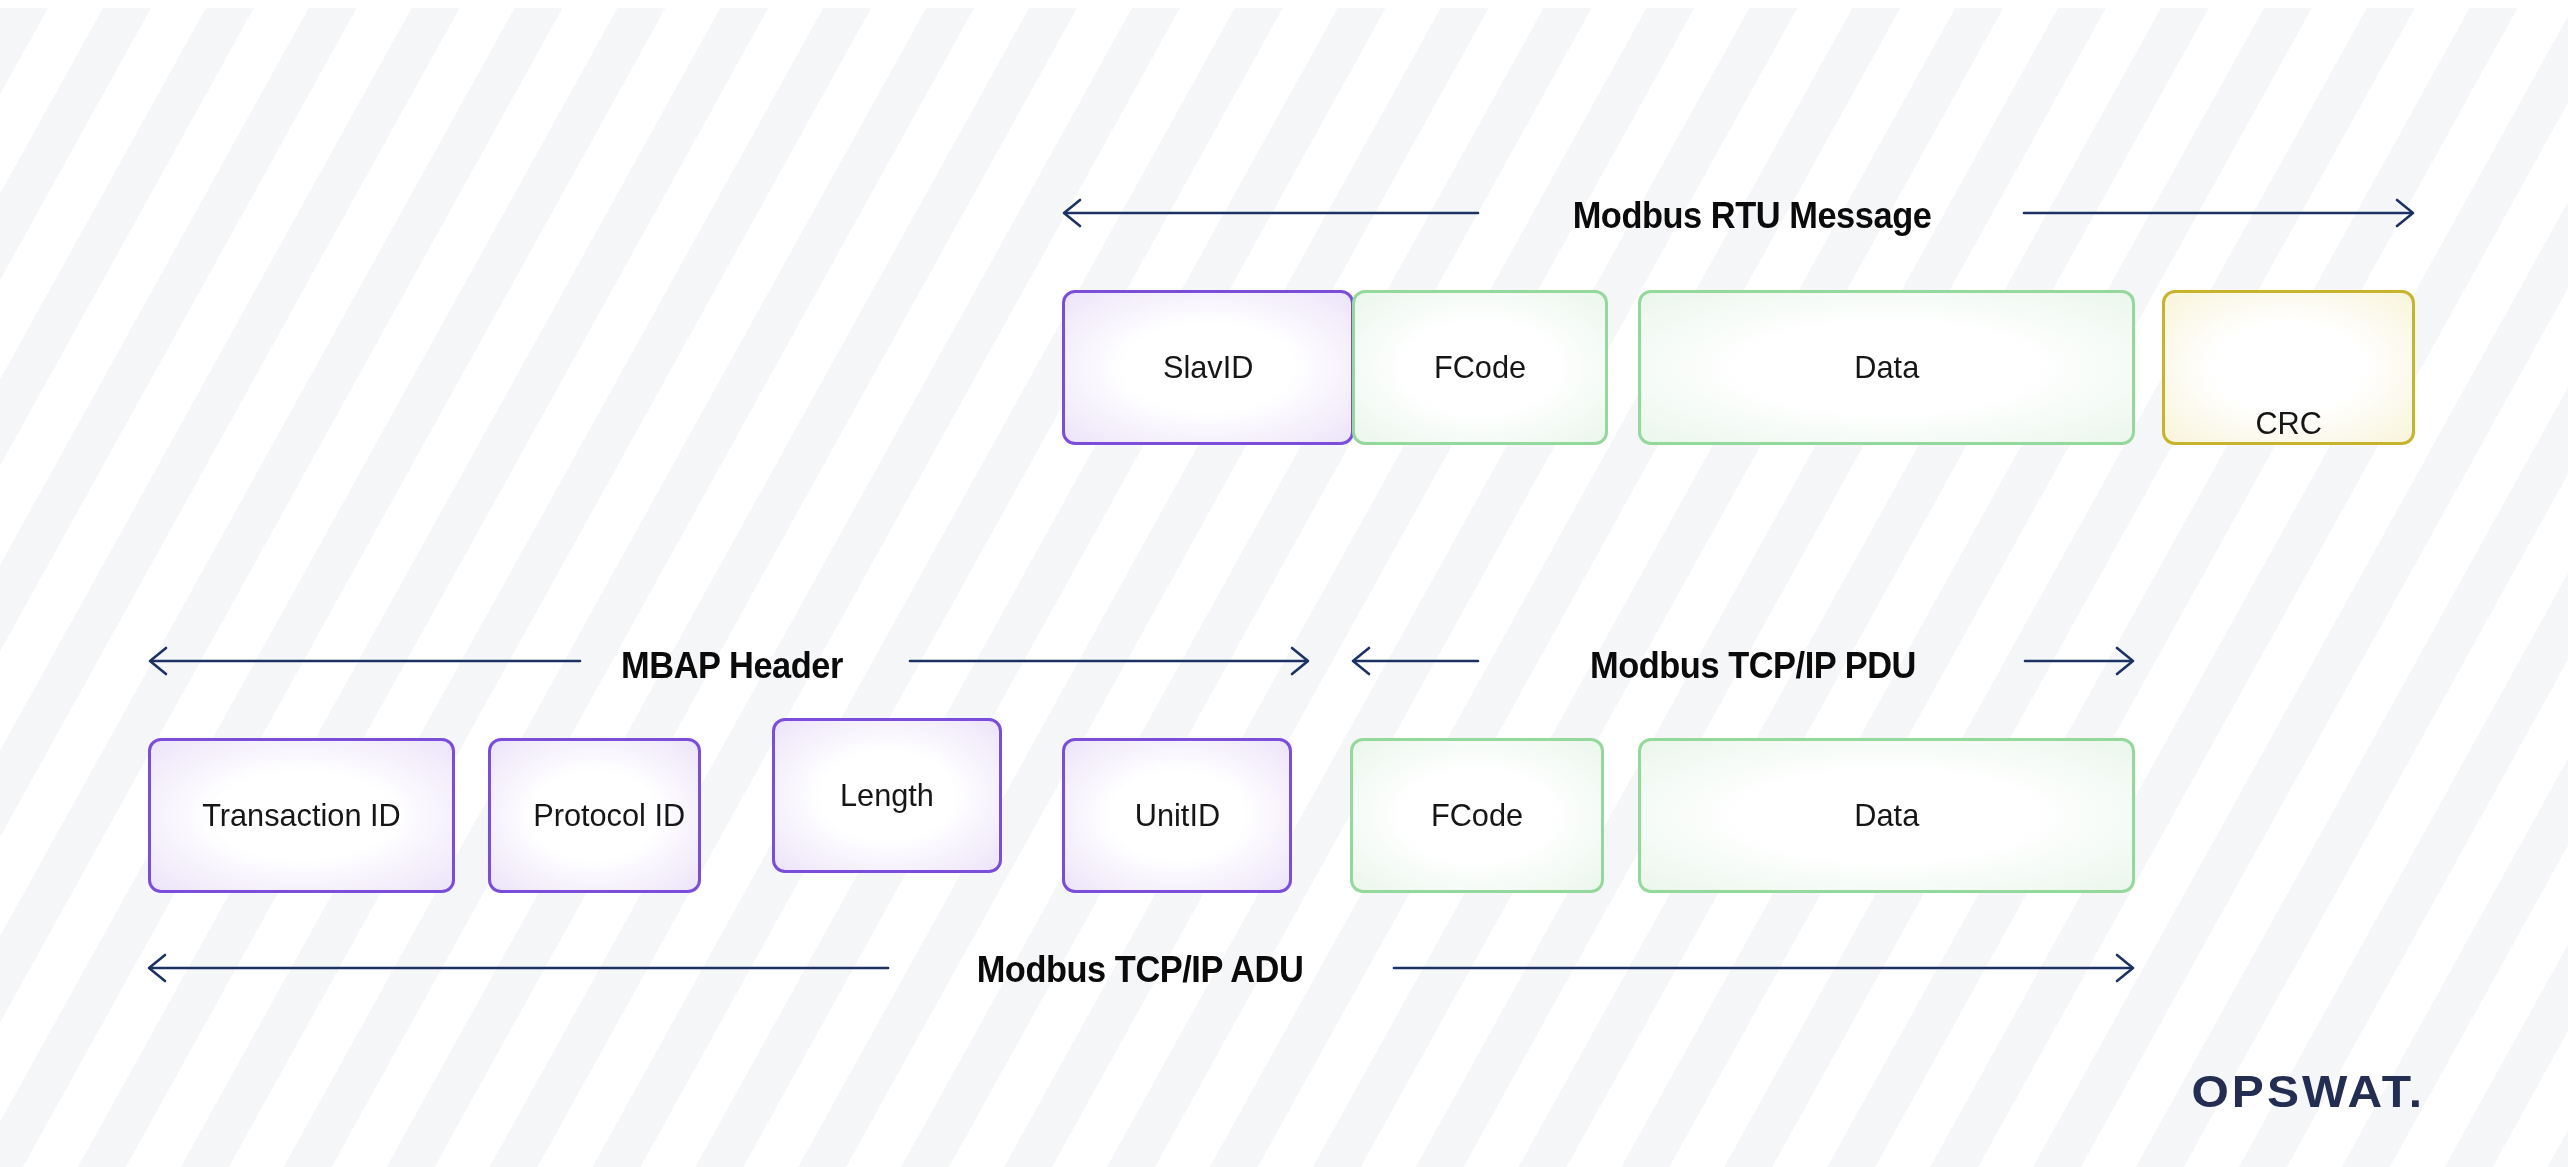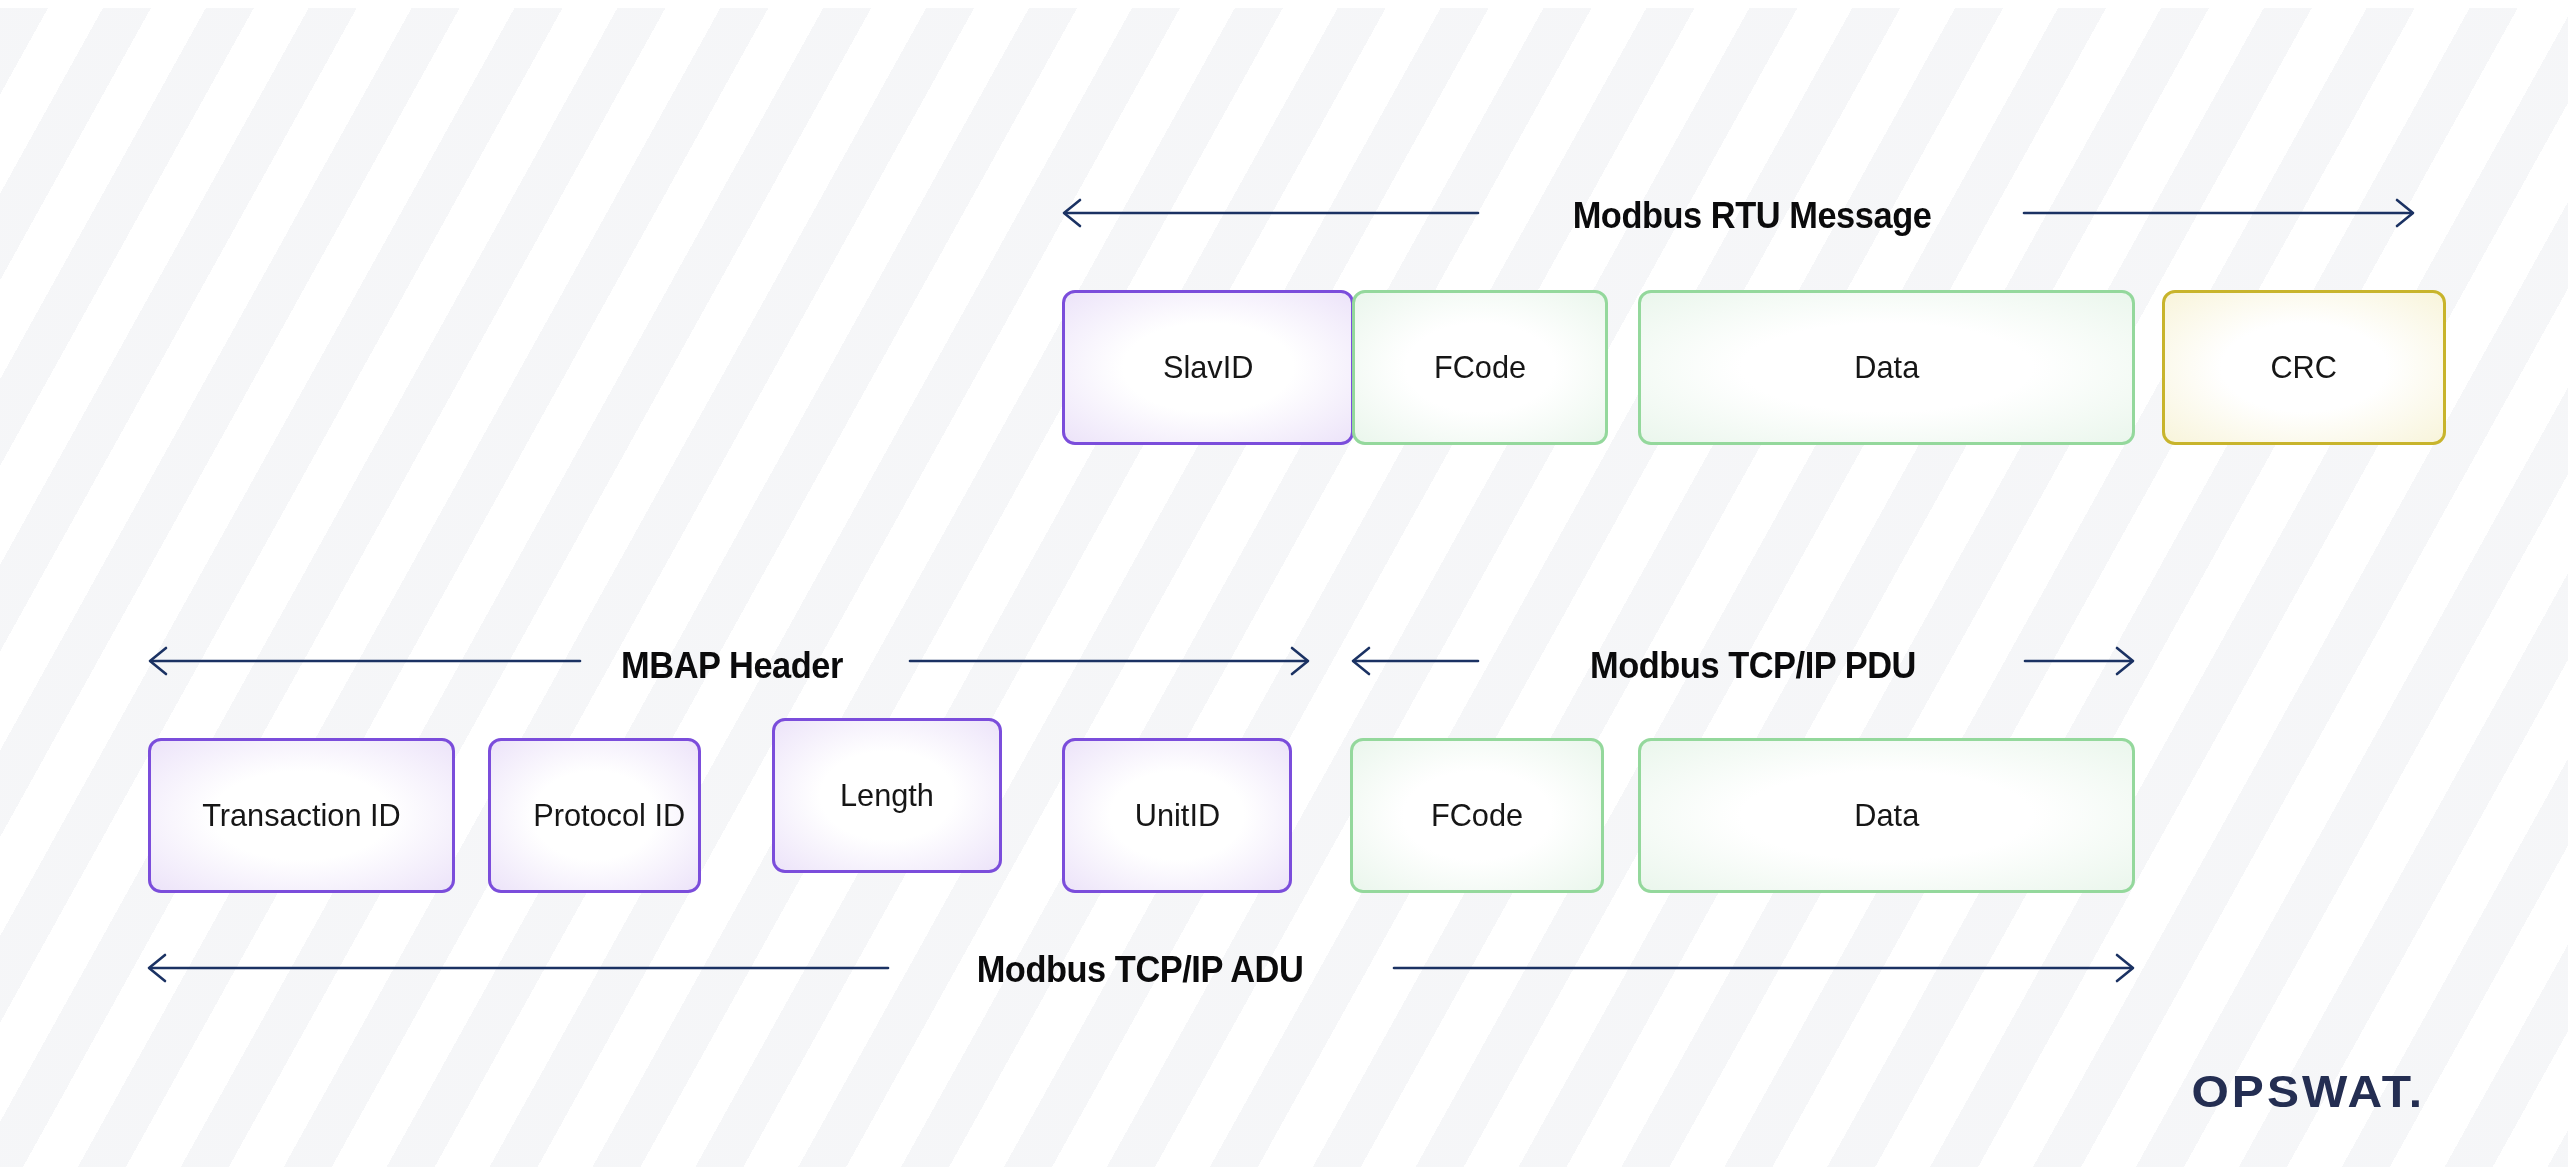--- a/index.html
+++ b/index.html
@@ -72,21 +72,21 @@
 
   <div class="box pbox" style="left:1062px;top:282px;width:292px;">
     <span>SlavID</span>
   </div>
   <div class="box gbox" style="left:1352px;top:282px;width:256px;">
     <span>FCode</span>
   </div>
   <div class="box gbox" style="left:1638px;top:282px;width:497px;">
     <span>Data</span>
   </div>
-  <div class="box ybox" style="left:2162px;top:282px;width:284px;">
+  <div class="box ybox" style="left:2162px;top:282px;width:253px;align-items:flex-end;">
     <span>CRC</span>
   </div>
 
   <svg class="arrow" style="left:146px;top:638px;" width="436" height="30" viewBox="0 0 436 30">
     <path d="M20 2 L4 15 L20 28"></path>
       <path d="M5 15 H 434"></path>
   </svg>
   <div class="sec-title" style="left:432px;top:636px;">MBAP Header</div>
   <svg class="arrow" style="left:908px;top:638px;" width="404" height="30" viewBox="0 0 404 30">
     <path d="M384 2 L400 15 L384 28"></path>

